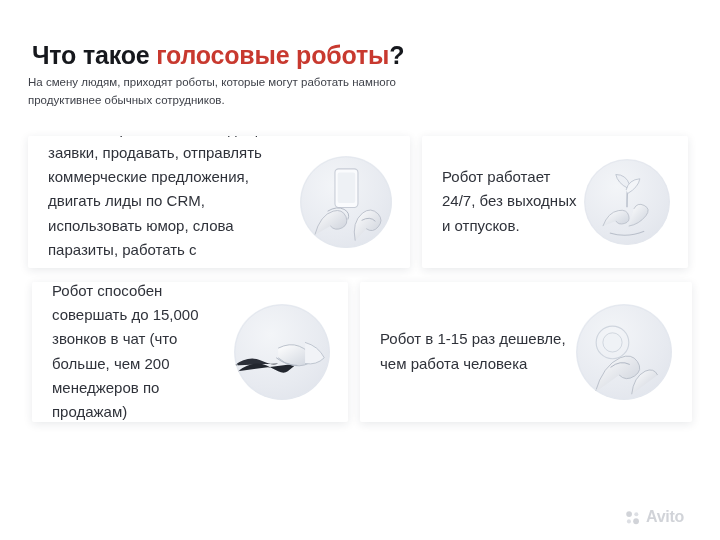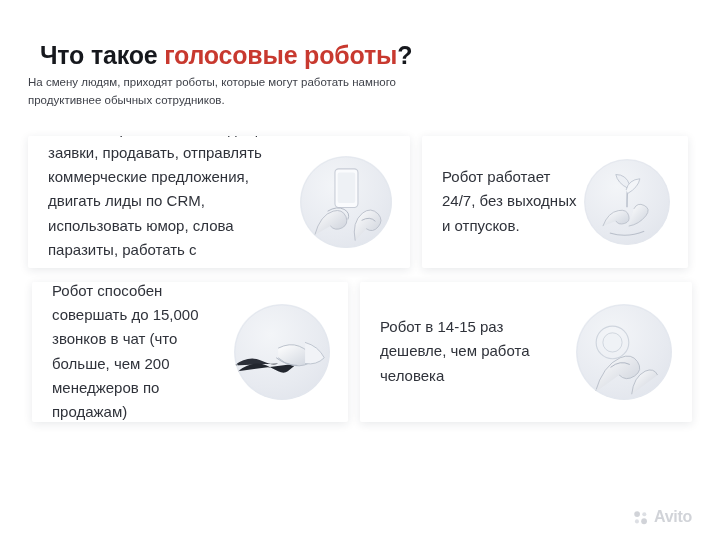--- a/index.html
+++ b/index.html
@@ -27,21 +27,21 @@
     right: 0;
     bottom: 0;
     padding: 40px 28px 0 28px;
     box-sizing: border-box;
   }
   .title {
     font-size: 25px;
     font-weight: bold;
     color: #16181d;
     letter-spacing: -0.2px;
-    margin: 0 0 0 12px;
+    margin: 0 0 0 4px;
     line-height: 1.2;
   }
   .title .accent {
     color: #c8392f;
   }
   .subtitle {
     margin-top: 22px;
     font-size: 11.5px;
     color: #3e4149;
     line-height: 1.5;
@@ -115,21 +115,21 @@
   
   .card-3 { width: 316px; height: 140px; }
   .card-3 .card-text { max-width: 192px; }
   .card-3 .circle { width: 96px; height: 96px; }
   .card-4 { width: 332px; height: 140px; }
   .card-4 .card-text { max-width: 190px; }
   .card-4 .circle { width: 96px; height: 96px; }
 
   .watermark {
     position: absolute;
-    right: 28px;
+    right: 36px;
     bottom: 14px;
     display: flex;
     align-items: center;
     gap: 5px;
     opacity: 0.45;
   }
   .watermark .wm-glyph {
     width: 17px;
     height: 17px;
     position: relative;
@@ -221,21 +221,21 @@
                 <path d="M46 46 q12 -6 22 -2 q10 4 16 14 q-10 8 -22 6 q-10 -2 -16 -8" fill="url(#g3)" stroke="#b9bfca" stroke-width="1"></path>
                 <path d="M44 56 q10 8 22 8" fill="none" stroke="#aeb5c1" stroke-width="1"></path>
                 <path d="M74 40 q14 4 20 16 q-8 8 -20 6" fill="#f1f3f7" stroke="#bcc3ce" stroke-width="1"></path>
                 <circle cx="50" cy="50" r="49" fill="none" stroke="#e3e7ee" stroke-width="1"></circle>
               </svg>
             </span>
           </div>
         </div>
 
         <div class="card card-4">
-          <div class="card-text">Робот в 14-15 раз дешевле, чем работа человека</div>
+          <div class="card-text">Робот в 1-15 раз дешевле, чем работа человека</div>
           <div class="card-media">
             <span class="circle">
               <svg viewBox="0 0 100 100" aria-hidden="true">
                 <defs>
                   <linearGradient id="g4" x1="0" y1="0" x2="1" y2="1">
                     <stop offset="0%" stop-color="#ffffff"></stop>
                     <stop offset="100%" stop-color="#c9ced8"></stop>
                   </linearGradient>
                 </defs>
                 <circle cx="38" cy="40" r="17" fill="none" stroke="#cfd5de" stroke-width="1.2"></circle>

